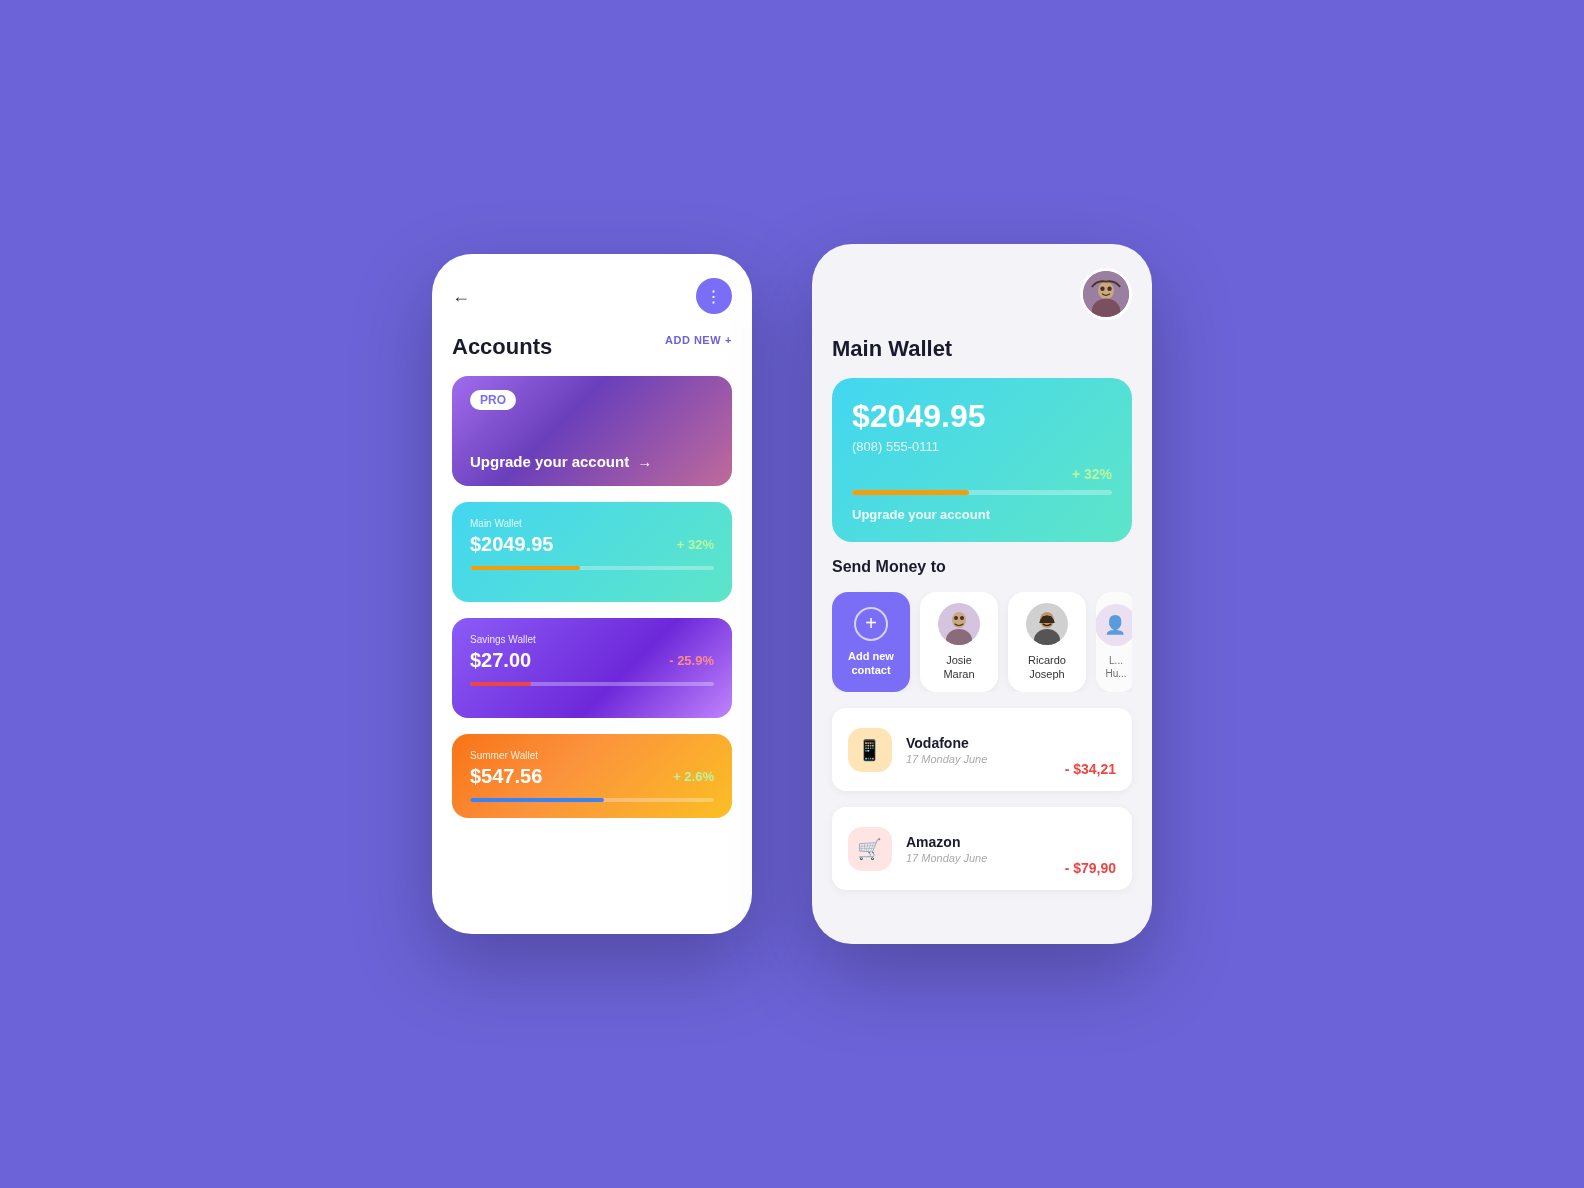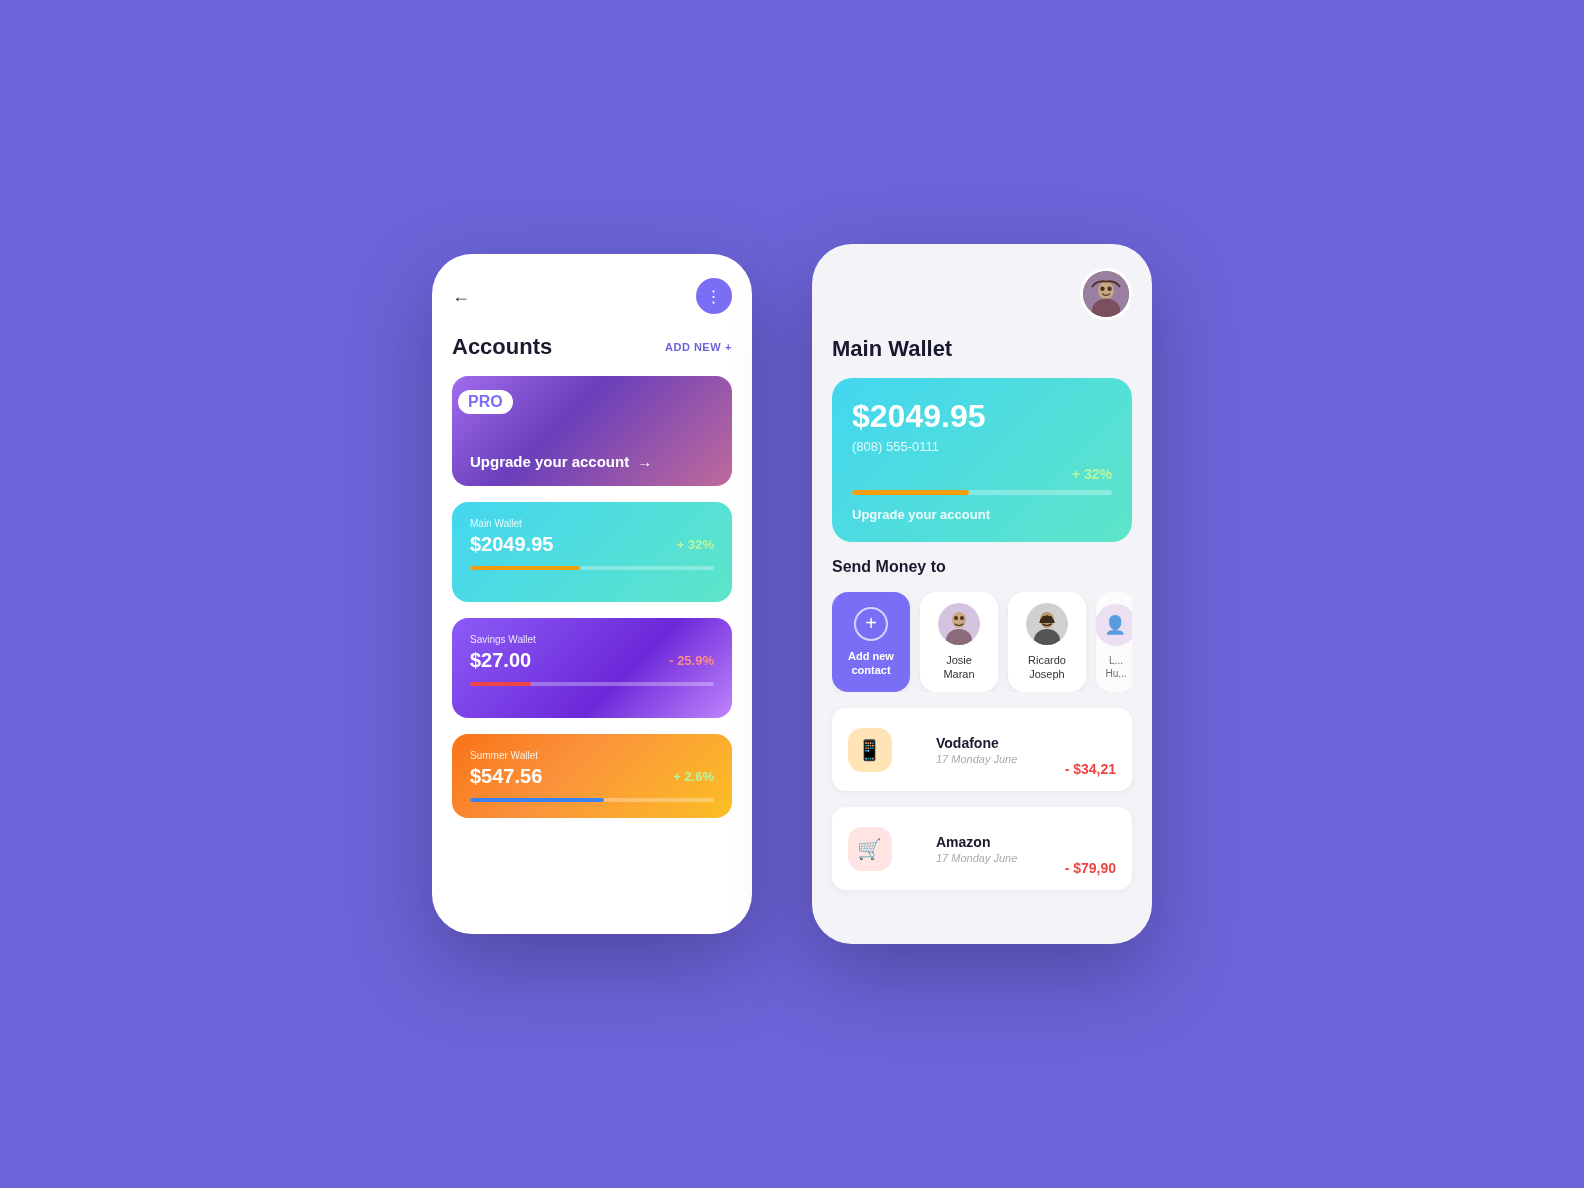--- a/index.html
+++ b/index.html
@@ -51,21 +51,21 @@
       align-items: center;
       justify-content: center;
       color: white;
       font-size: 16px;
       cursor: pointer;
       letter-spacing: 1px;
     }
     .section-header {
       display: flex;
       justify-content: space-between;
-      align-items: center;
+      align-items: flex-start;
     }
     .section-header .title {
       font-size: 22px;
       font-weight: 700;
       color: #1a1a2e;
     }
     .add-new-btn {
       display: flex;
       align-items: center;
       gap: 4px;
@@ -88,24 +88,24 @@
     .card-pro {
       background: linear-gradient(135deg, #a06ced 0%, #6a3fbb 40%, #c06a9a 100%);
       height: 110px;
       display: flex;
       flex-direction: column;
       justify-content: flex-end;
     }
     .pro-badge {
       position: absolute;
       top: 14px;
-      left: 6px;
+      left: 18px;
       background: white;
       color: #7b6ef6;
-      font-size: 16px;
+      font-size: 12px;
       font-weight: 700;
       padding: 3px 10px;
       border-radius: 20px;
     }
     .card-pro .upgrade-text {
       font-size: 15px;
       font-weight: 600;
       display: flex;
       align-items: center;
       gap: 8px;
@@ -325,21 +325,21 @@
       height: 44px;
       border-radius: 14px;
       display: flex;
       align-items: center;
       justify-content: center;
       font-size: 20px;
       flex-shrink: 0;
     }
     .tx-icon-vodafone { background: #ffe4b5; }
     .tx-icon-amazon { background: #ffe4e4; }
-    .tx-info { flex: 1; margin-left: 30px; }
+    .tx-info { flex: 1; }
     .tx-name {
       font-size: 14px;
       font-weight: 700;
       color: #1a1a2e;
     }
     .tx-date {
       font-size: 11px;
       color: #aaa;
       margin-top: 2px;
       font-style: italic;

